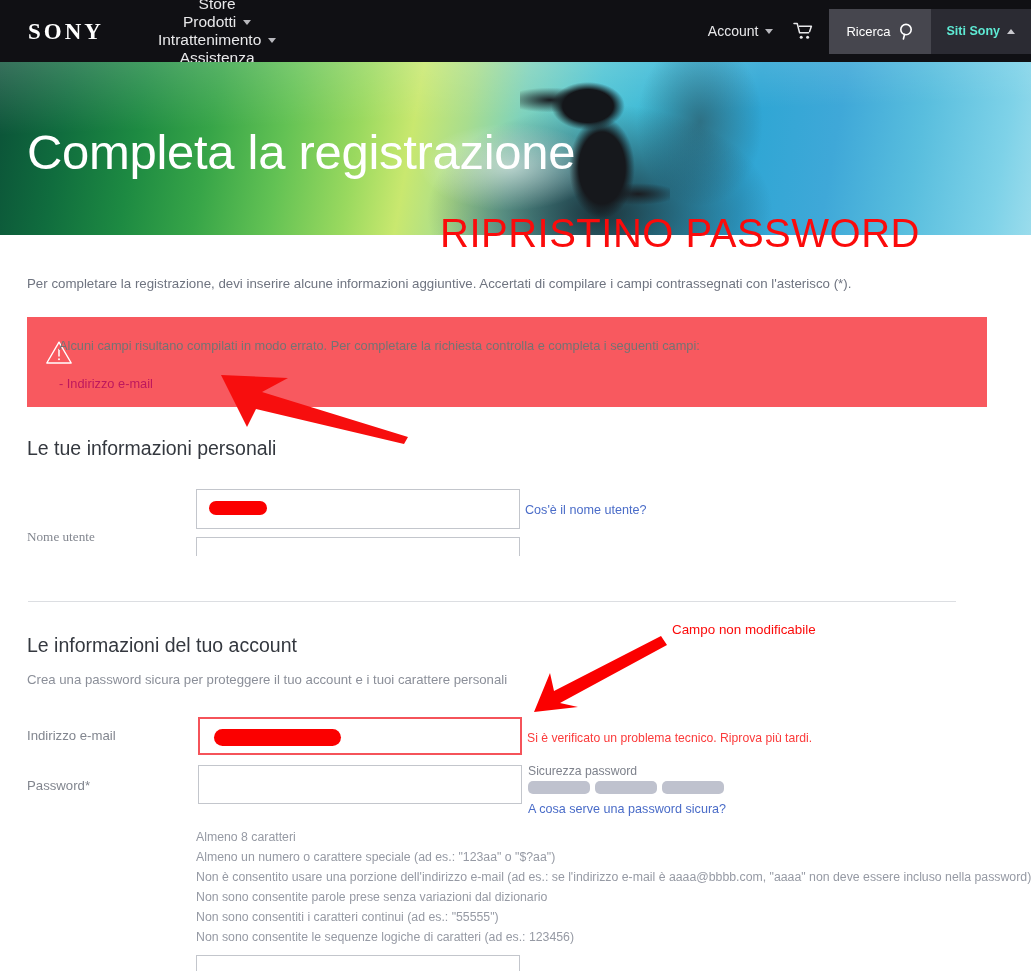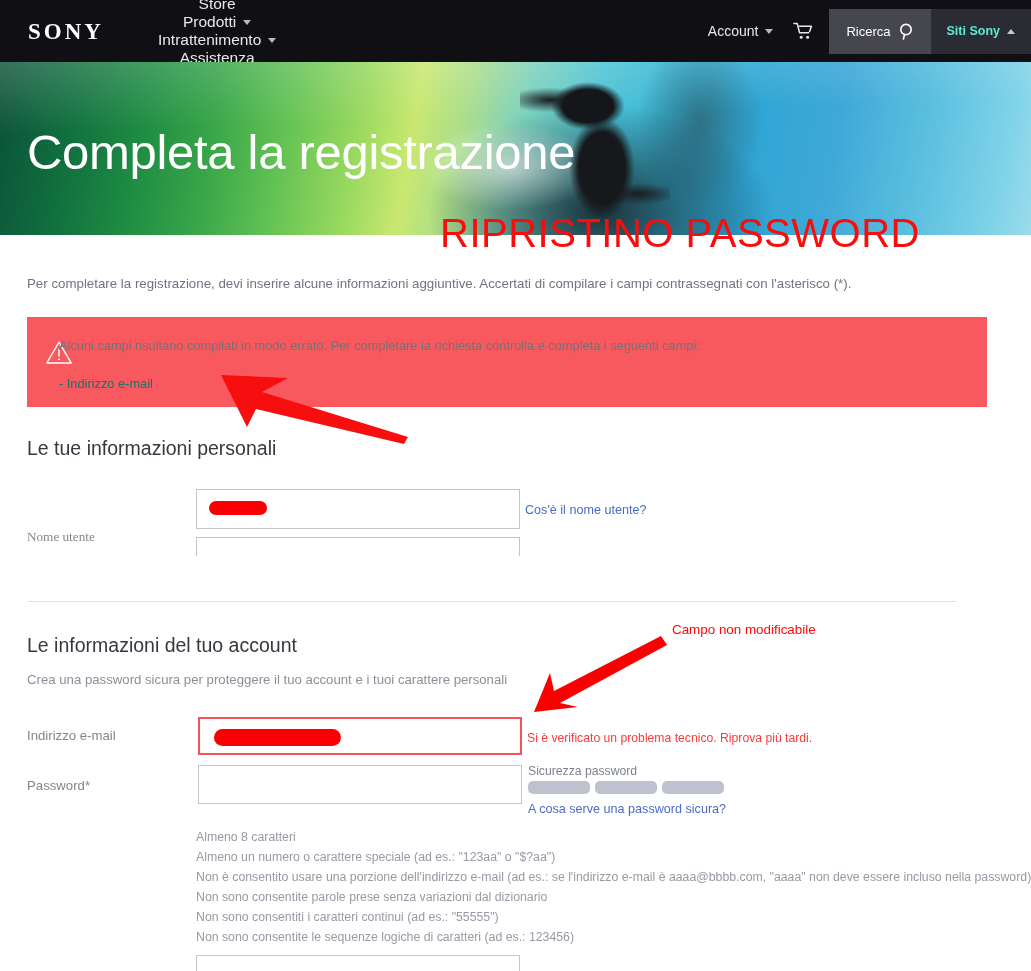--- a/index.html
+++ b/index.html
@@ -104,21 +104,21 @@
     position:absolute;left:27px;top:317px;width:960px;height:90px;
     background:#f8595f;
   }
   .err-warn-icon{position:absolute;left:18px;top:23px;}
   .err-main{
     position:absolute;left:59px;top:337px;
     color:#737373;font-size:12.8px;line-height:1.4;
   }
   .err-item{
     position:absolute;left:59px;top:375px;
-    color:#0f766e;font-size:12.8px;line-height:1.4;
+    color:#be185d;font-size:12.8px;line-height:1.4;
   }
 
   .sec-title{
     position:absolute;color:#34383f;font-size:19.5px;font-weight:400;line-height:1;
   }
   .sec-sub{
     position:absolute;color:#8b8f99;font-size:13.2px;line-height:1.4;
   }
   .divider{
     position:absolute;left:28px;width:928px;height:1px;background:#dcdee2;

